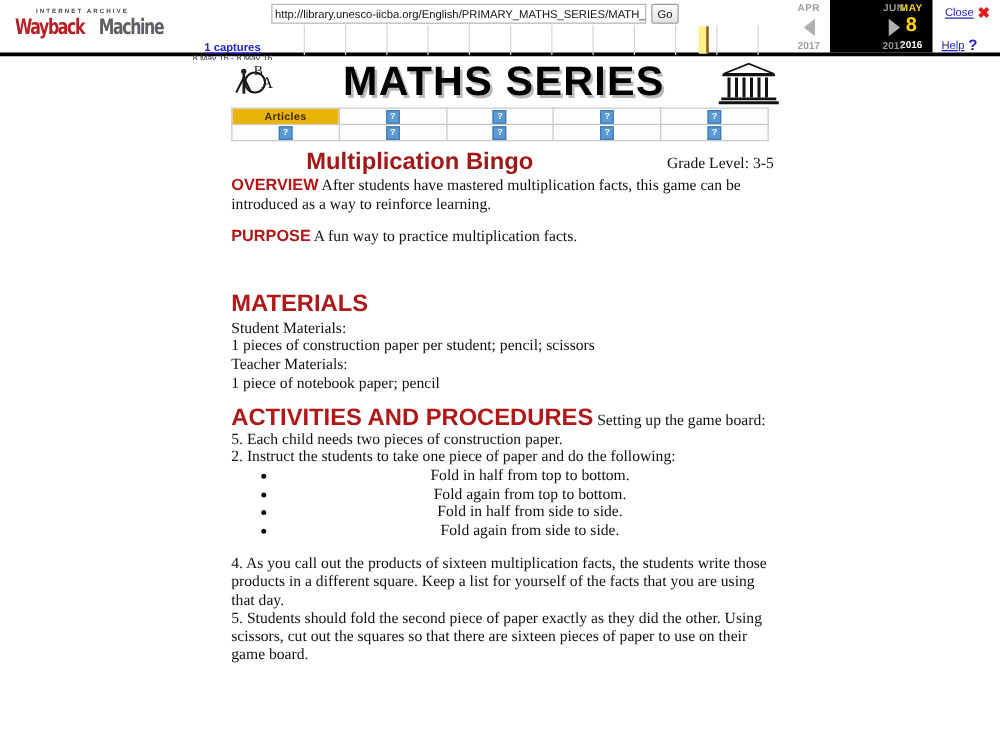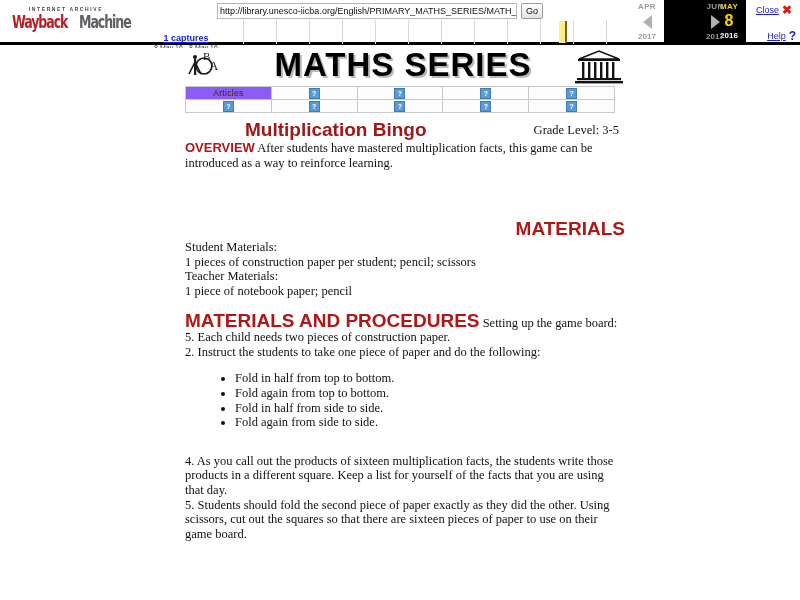--- a/index.html
+++ b/index.html
@@ -217,21 +217,21 @@
   .wb-close u { text-decoration: underline; margin-left: 12px; }
   .wb-x {
     color: #e01b1b;
     font-weight: bold;
     font-size: 12px;
     margin-left: 3px;
     vertical-align: -1px;
   }
   .wb-help {
     position: absolute;
-    right: 4px;
+    right: 18px;
     top: 29px;
     font-size: 9px;
     color: #2222cc;
     cursor: pointer;
   }
   .wb-help u { text-decoration: underline; }
   .wb-q {
     color: #2222cc;
     font-weight: bold;
     font-size: 12px;
@@ -300,23 +300,23 @@
   .nav-table td {
     border: 1px solid #c9c9c9;
     height: 12px;
     font-size: 9px;
     text-align: center;
     vertical-align: middle;
     padding: 0;
     background: #fdfdfd;
   }
   .nav-table td.articles {
-    background: #8b5cf6;
+    background: #eab308;
     color: #3a2a00;
-    font-weight: normal;
+    font-weight: bold;
     font-size: 8.5px;
     letter-spacing: .3px;
   }
   .broken-img {
     display: inline-block;
     width: 9px;
     height: 9px;
     background: #5b9bd5;
     border: 1px solid #3f7ab0;
     color: #ffffff;
@@ -360,32 +360,32 @@
     font-size: 12.5px;
     line-height: 14.6px;
     color: #111111;
     margin: 0;
   }
   .sec-head {
     font-family: "Liberation Sans", sans-serif;
     font-size: 13px;
     font-weight: bold;
     color: #b01818;
-    text-align: right;
   }
   .sec-head.big {
     font-size: 19px;
   }
   .gap { height: 12px; }
   .gap-sm { height: 3px; }
 
   ul.folds {
-    margin: 12px;
+    margin: 0;
     padding: 0 0 0 38px;
     list-style: disc;
+    text-align: center;
   }
   ul.folds li {
     font-family: "Liberation Serif", serif;
     font-size: 12.5px;
     line-height: 14.6px;
     color: #111111;
   }
 </style>
 </head>
 <body>
@@ -515,41 +515,45 @@
         <div class="art-grade">Grade Level: 3-5</div>
       </div>
 
       <div class="body">
         <span class="sec-head">OVERVIEW</span>
         <span>After students have mastered multiplication facts, this game can be introduced as a way to reinforce learning.</span>
       </div>
 
       <div class="gap"></div>
 
+      <div class="body">
+        <span class="sec-head">PURPOSE</span>
+        <span>A fun way to practice multiplication facts.</span>
+      </div>
 
       <div class="gap"></div>
 
 
       <div class="gap"></div>
       <div class="gap"></div>
 
       <div>
         <div class="sec-head big">MATERIALS</div>
         <div class="body">Student Materials:</div>
         <div class="body">1 pieces of construction paper per student; pencil; scissors</div>
         <div class="body">Teacher Materials:</div>
         <div class="body">1 piece of notebook paper; pencil</div>
       </div>
 
       <div class="gap"></div>
       <div class="gap-sm"></div>
 
       <div>
         <div class="body">
-          <span class="sec-head big">MATERIALS AND PROCEDURES</span>
+          <span class="sec-head big">ACTIVITIES AND PROCEDURES</span>
           <span>Setting up the game board:</span>
         </div>
         <div class="body">5. Each child needs two pieces of construction paper.</div>
         <div class="body">2. Instruct the students to take one piece of paper and do the following:</div>
         <ul class="folds">
           <li>Fold in half from top to bottom.</li>
           <li>Fold again from top to bottom.</li>
           <li>Fold in half from side to side.</li>
           <li>Fold again from side to side.</li>
         </ul>

